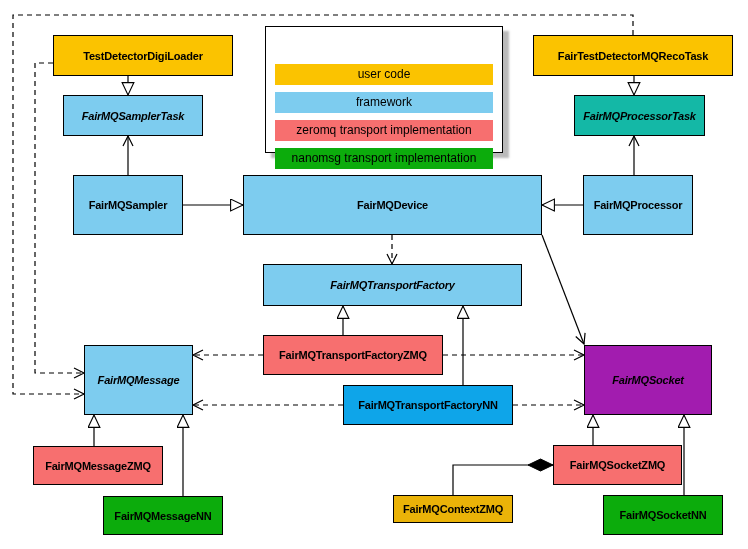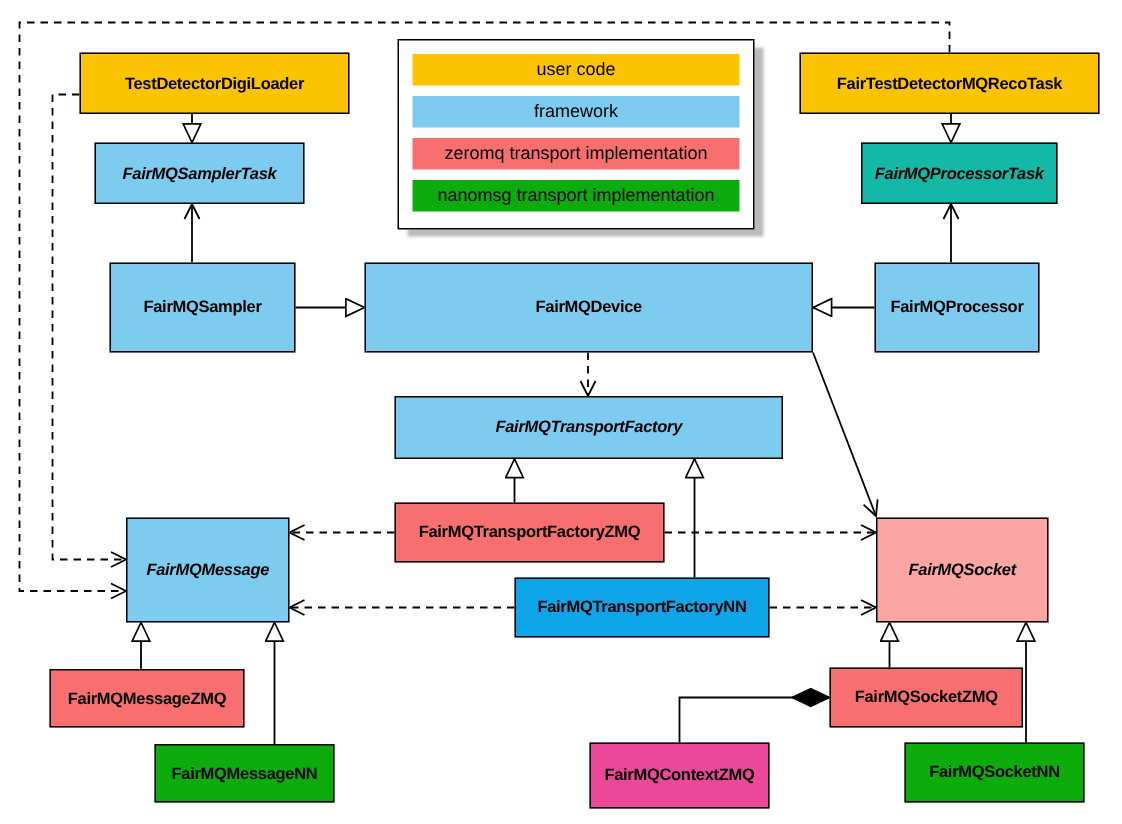--- a/index.html
+++ b/index.html
@@ -65,69 +65,69 @@
       <path d="M343,405 L193,405" stroke-dasharray="5,4" marker-end="url(#chev)"></path>
       <path d="M513,405 L584,405" stroke-dasharray="5,4" marker-end="url(#chev)"></path>
       <path d="M633,35 L633,15 L13,15 L13,394 L84,394" stroke-dasharray="5,4" marker-end="url(#chev)"></path>
       <path d="M53,63 L35,63 L35,373 L84,373" stroke-dasharray="5,4" marker-end="url(#chev)"></path>
 
       <path d="M453,495 L453,465 L553,465" marker-end="url(#dia)"></path>
     </g>
   </svg>
 
   <div id="legend" style="left: 265px; top: 26px; width: 238px; height: 127px;">
-      <div class="legend-item" style="background: rgb(251, 195, 0);">user code</div>
+      <div class="legend-item" style="background: rgb(251, 195, 0); margin-top: 28px;">user code</div>
       <div class="legend-item" style="background: rgb(125, 204, 239);">framework</div>
       <div class="legend-item" style="background: rgb(247, 111, 111);">zeromq transport implementation</div>
       <div class="legend-item" style="background: rgb(12, 172, 12);">nanomsg transport implementation</div>
     </div>
 
 <div class="node" style="left: 53px; top: 35px; width: 180px; height: 41px; background: rgb(251, 195, 0);">
       <span>TestDetectorDigiLoader</span>
     </div>
     <div class="node" style="left: 533px; top: 35px; width: 200px; height: 41px; background: rgb(251, 195, 0);">
       <span>FairTestDetectorMQRecoTask</span>
     </div>
     <div class="node abstract" style="left: 63px; top: 95px; width: 140px; height: 41px; background: rgb(125, 204, 239);">
       <span>FairMQSamplerTask</span>
     </div>
     <div class="node abstract" style="left: 574px; top: 95px; width: 131px; height: 41px; background: #14b8a6;">
       <span>FairMQProcessorTask</span>
     </div>
-    <div class="node" style="left: 73px; top: 175px; width: 124px; height: 60px; background: rgb(125, 204, 239);">
+    <div class="node" style="left: 73px; top: 175px; width: 110px; height: 60px; background: rgb(125, 204, 239);">
       <span>FairMQSampler</span>
     </div>
     <div class="node" style="left: 243px; top: 175px; width: 299px; height: 60px; background: rgb(125, 204, 239);">
       <span>FairMQDevice</span>
     </div>
     <div class="node" style="left: 583px; top: 175px; width: 110px; height: 60px; background: rgb(125, 204, 239);">
       <span>FairMQProcessor</span>
     </div>
     <div class="node abstract" style="left: 263px; top: 264px; width: 259px; height: 42px; background: rgb(125, 204, 239);">
       <span>FairMQTransportFactory</span>
     </div>
     <div class="node" style="left: 263px; top: 335px; width: 180px; height: 40px; background: rgb(247, 111, 111);">
       <span>FairMQTransportFactoryZMQ</span>
     </div>
     <div class="node" style="left: 343px; top: 385px; width: 170px; height: 40px; background: #0ea5e9;">
       <span>FairMQTransportFactoryNN</span>
     </div>
     <div class="node abstract" style="left: 84px; top: 345px; width: 109px; height: 70px; background: rgb(125, 204, 239);">
       <span>FairMQMessage</span>
     </div>
-    <div class="node abstract" style="left: 584px; top: 345px; width: 115px; height: 70px; background: #fca5a5;">
+    <div class="node abstract" style="left: 584px; top: 345px; width: 128px; height: 70px; background: #a21caf;">
       <span>FairMQSocket</span>
     </div>
     <div class="node" style="left: 33px; top: 446px; width: 130px; height: 39px; background: rgb(247, 111, 111); justify-content: center;">
       <span>FairMQMessageZMQ</span>
     </div>
     <div class="node" style="left: 103px; top: 496px; width: 120px; height: 39px; background: rgb(12, 172, 12);">
       <span>FairMQMessageNN</span>
     </div>
-    <div class="node" style="left: 393px; top: 495px; width: 120px; height: 44px; background: #ec4899;">
+    <div class="node" style="left: 393px; top: 495px; width: 120px; height: 28px; background: #eab308;">
       <span>FairMQContextZMQ</span>
     </div>
     <div class="node" style="left: 553px; top: 445px; width: 129px; height: 40px; background: rgb(247, 111, 111);">
       <span>FairMQSocketZMQ</span>
     </div>
     <div class="node" style="left: 603px; top: 495px; width: 120px; height: 40px; background: rgb(12, 172, 12);">
       <span>FairMQSocketNN</span>
     </div>
   </div>
 

